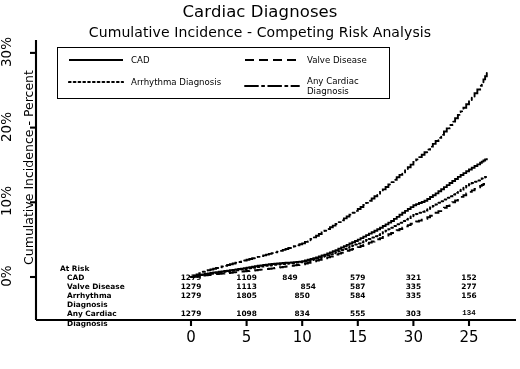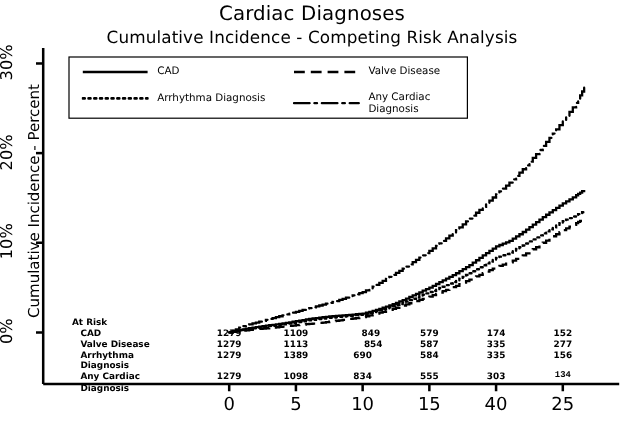--- a/index.html
+++ b/index.html
@@ -150,21 +150,21 @@
       <div class="ytick" style="left: -16px; top: 268px;">0%</div>
       <div class="ytick" style="left: -16px; top: 193.3px;">10%</div>
       <div class="ytick" style="left: -16px; top: 118.6px;">20%</div>
       <div class="ytick" style="left: -16px; top: 43.9px;">30%</div>
     </div>
   <div id="xticks">
       <div class="xtick" style="left: 171px; top: 328px;">0</div>
       <div class="xtick" style="left: 226.6px; top: 328px;">5</div>
       <div class="xtick" style="left: 282.2px; top: 328px;">10</div>
       <div class="xtick" style="left: 337.8px; top: 328px;">15</div>
-      <div class="xtick" style="left: 393.4px; top: 328px;">40</div>
+      <div class="xtick" style="left: 393.4px; top: 328px;">30</div>
       <div class="xtick" style="left: 449px; top: 328px;">25</div>
     </div>
 
   <div class="legend-box">
     <div id="legend-rows">
         <div class="legend-row" style="left: 10px; top: 6px;">
           <span class="legend-sample">
             <svg width="56" height="12">
               <line x1="1" y1="6" x2="55" y2="6" stroke="#000" stroke-width="1.9"></line>
             </svg>
@@ -198,39 +198,39 @@
       </div>
   </div>
 
   <div class="risk-table">
     <div class="risk-head">At Risk</div>
     <div id="risk-rows">
         <div class="risk-row" style="position: relative;">
           <div class="risk-label">CAD</div>
           <div class="risk-val" style="position: absolute; left: 103px;">1279</div>
           <div class="risk-val" style="position: absolute; left: 158.6px;">1109</div>
-          <div class="risk-val" style="position: absolute; left: 221px;">849</div>
+          <div class="risk-val" style="position: absolute; left: 202px;">849</div>
           <div class="risk-val" style="position: absolute; left: 269.8px;">579</div>
-          <div class="risk-val" style="position: absolute; left: 325.4px;">174</div>
+          <div class="risk-val" style="position: absolute; left: 325.4px;">321</div>
           <div class="risk-val" style="position: absolute; left: 381px;">152</div>
         </div>
         <div class="risk-row" style="position: relative;">
           <div class="risk-label">Valve Disease</div>
           <div class="risk-val" style="position: absolute; left: 103px;">1279</div>
           <div class="risk-val" style="position: absolute; left: 158.6px;">1113</div>
-          <div class="risk-val" style="position: absolute; left: 223px;">854</div>
+          <div class="risk-val" style="position: absolute; left: 200px; text-align: right;">854</div>
           <div class="risk-val" style="position: absolute; left: 269.8px;">587</div>
           <div class="risk-val" style="position: absolute; left: 325.4px;">335</div>
           <div class="risk-val" style="position: absolute; left: 381px;">277</div>
         </div>
         <div class="risk-row" style="position: relative;">
           <div class="risk-label">Arrhythma Diagnosis</div>
           <div class="risk-val" style="position: absolute; left: 103px;">1279</div>
-          <div class="risk-val" style="position: absolute; left: 158.6px;">1389</div>
-          <div class="risk-val" style="position: absolute; left: 214.2px;">690</div>
+          <div class="risk-val" style="position: absolute; left: 158.6px;">1805</div>
+          <div class="risk-val" style="position: absolute; left: 214.2px;">850</div>
           <div class="risk-val" style="position: absolute; left: 269.8px;">584</div>
           <div class="risk-val" style="position: absolute; left: 325.4px;">335</div>
           <div class="risk-val" style="position: absolute; left: 381px;">156</div>
         </div>
         <div class="risk-row" style="position: relative;">
           <div class="risk-label">Any Cardiac Diagnosis</div>
           <div class="risk-val" style="position: absolute; left: 103px;">1279</div>
           <div class="risk-val" style="position: absolute; left: 158.6px;">1098</div>
           <div class="risk-val" style="position: absolute; left: 214.2px;">834</div>
           <div class="risk-val" style="position: absolute; left: 269.8px;">555</div>

